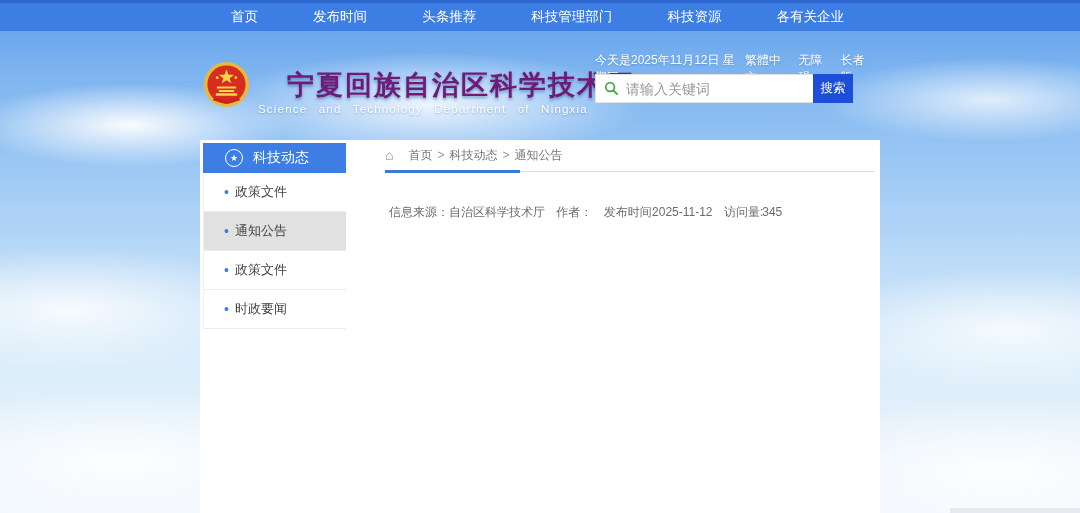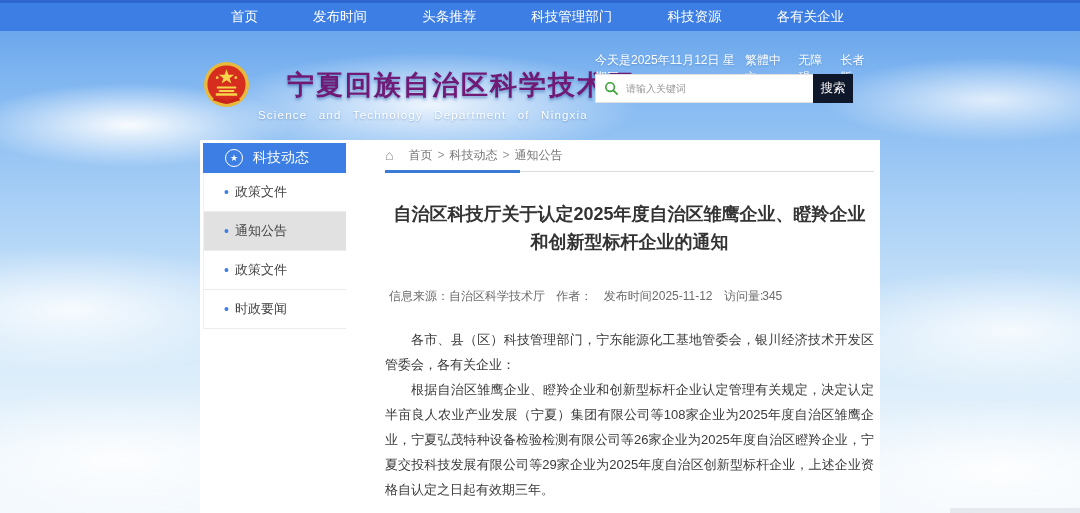--- a/index.html
+++ b/index.html
@@ -19,29 +19,29 @@
       linear-gradient(180deg,#5f9de8 0%,#7db4f0 14%,#a9d0f6 40%,#d9ecfa 70%,#f2f8fd 100%);
   }
   .top-edge { position:absolute; left:0; top:0; width:1080px; height:3px; background:#2d66cf; }
   
   .nav-bar { position:absolute; left:0; top:3px; width:1080px; height:28px; background:#3d7ee4; }
   .nav-items { position:absolute; left:225px; top:0; width:625px; height:28px; display:flex; justify-content:space-between; align-items:center; }
   .nav-item { color:#ffffff; font-size:13.5px; cursor:pointer; white-space:nowrap; padding:0 6px; }
   
   .emblem { position:absolute; left:203px; top:61px; width:47px; height:47px; }
   .site-title { position:absolute; left:257px; top:67px; color:#701a75; font-size:27px; font-weight:bold; letter-spacing:2px; text-shadow:0 2px 3px rgba(27,84,165,.5); white-space:nowrap;margin-left:30px; }
-  .site-subtitle { position:absolute; left:258px; top:109px; color:#ffffff; font-size:11.5px; letter-spacing:1.2px; word-spacing:7px; text-shadow:0 1px 2px rgba(27,84,165,.4); white-space:nowrap; }
+  .site-subtitle { position:absolute; left:258px; top:103px; color:#ffffff; font-size:11.5px; letter-spacing:1.2px; word-spacing:7px; text-shadow:0 1px 2px rgba(27,84,165,.4); white-space:nowrap; }
   .topbar-info { position:absolute; left:595px; top:52px; width:278px; display:flex; align-items:center; color:#ffffff; font-size:12px; text-shadow:0 1px 2px rgba(40,90,170,.35); }
   .topbar-links { margin-left:auto; display:flex; gap:10px; }
   .topbar-links span { cursor:pointer; }
   .search-box { position:absolute; left:595px; top:74px; width:258px; height:29px; display:flex; }
   .search-input-wrap { flex:1; background:#ffffff; border:1px solid #e0e0e0; border-right:none; display:flex; align-items:center; padding-left:8px; }
-  .search-input { border:none; outline:none; flex:1; font-size:10px; color:#1d4ed8; margin-left:7px; font-family:inherit; background:transparent; }
+  .search-input { border:none; outline:none; flex:1; font-size:14px; color:#1d4ed8; margin-left:7px; font-family:inherit; background:transparent; }
   .search-input::placeholder { color:#999; }
-  .search-btn { width:40px; background:#0f172a; color:#fff; font-size:12.5px; border:none; cursor:pointer; font-family:inherit; }
+  .search-btn { width:40px; background:#1d4ed8; color:#fff; font-size:12.5px; border:none; cursor:pointer; font-family:inherit; }
   
   .panel { position:absolute; left:200px; top:140px; width:680px; height:373px; background:#ffffff; }
   
   .sidebar { position:absolute; left:3px; top:3px; width:143px; }
   .sidebar-head { height:30px; background:#3d7ee4; color:#fff; display:flex; align-items:center; font-size:14px; }
   .sidebar-head .badge { width:18px; height:18px; border:1.4px solid #fff; border-radius:50%; margin:0 10px 0 22px; display:flex; align-items:center; justify-content:center; font-size:9px; line-height:1; }
   .sidebar-list { border-left:1px solid #f0f0f0; }
   .sidebar-item { height:39px; display:flex; align-items:center; font-size:13px; color:#444; border-bottom:1px solid #ececec; padding-left:20px; cursor:pointer; background:#fff; }
   .sidebar-item .dot { color:#3d7ee4; margin-right:6px; font-size:14px; line-height:1; }
   .sidebar-item.active { background:#e1e1e1; }
@@ -165,34 +165,25 @@
           <span class="crumb-seg">
             <span class="crumb-sep">&gt;</span>
             <span class="crumb-label">通知公告</span>
           </span>
         </span>
     </div>
     <div class="crumb-rule">
       <div class="blue-seg"></div>
     </div>
 
-    <div class="article-title">
-      <div>自治区科技厅关于认定2025年度自治区雏鹰企业、瞪羚企业</div>
-      <div>和创新型标杆企业的通知</div>
-    </div>
 
     <div class="article-meta">
       <span>信息来源：</span><span style="margin-left:-4px">自治区科学技术厅</span>
       <span>作者：</span>
       <span>发布时间:</span><span style="margin-left:-7px">2025-11-12</span>
       <span>访问量:</span><span style="margin-left:-5px">345</span>
     </div>
 
-    <div class="article-body">
-
-    <p>各市、县（区）科技管理部门，宁东能源化工基地管委会，银川经济技术开发区管委会，各有关企业：</p>
-        <p>根据自治区雏鹰企业、瞪羚企业和创新型标杆企业认定管理有关规定，决定认定半亩良人农业产业发展（宁夏）集团有限公司等108家企业为2025年度自治区雏鹰企业，宁夏弘茂特种设备检验检测有限公司等26家企业为2025年度自治区瞪羚企业，宁夏交投科技发展有限公司等29家企业为2025年度自治区创新型标杆企业，上述企业资格自认定之日起有效期三年。</p>
-      </div>
 
   </div>
 </div>
 
 <div class="footer-edge"></div>
 
 </body></html>

